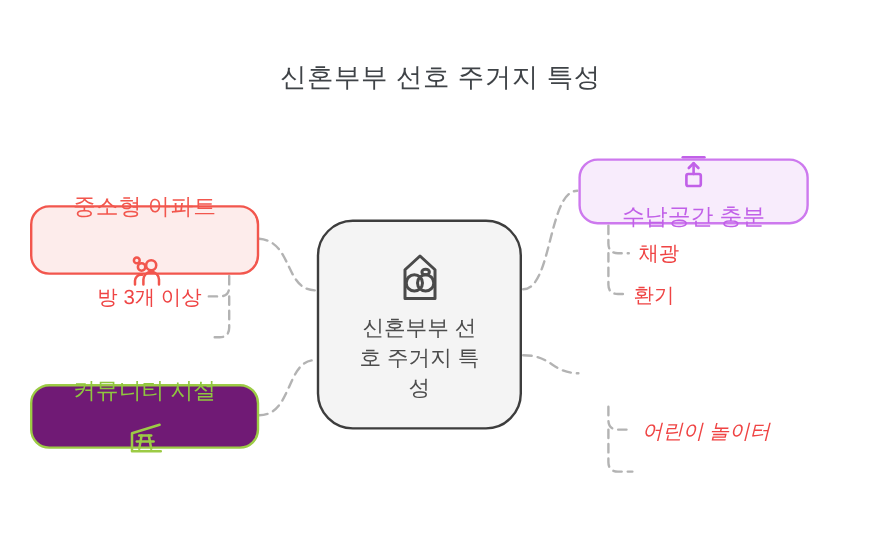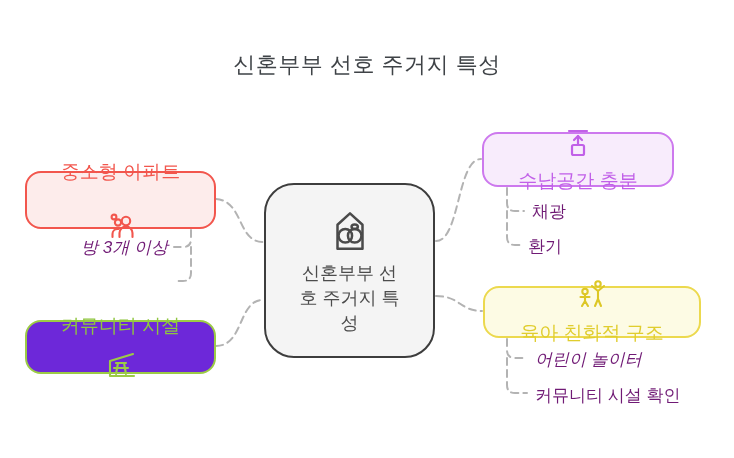--- a/index.html
+++ b/index.html
@@ -36,35 +36,35 @@
     padding: 0 10px;
   }
   .branch .label { white-space: nowrap; }
 
   .branch-apartment {
     left: 25px; top: 171px; width: 191px; height: 58px;
     background: #fdeceb; border: 2px solid #f2564d; color: #f2564d; gap: 25px;
   }
   .branch-community {
     left: 25px; top: 320px; width: 191px; height: 54px;
-    background: #6d28d9; border: 2px solid #9ccb45; color: #8fc63f;
+    background: #701a75; border: 2px solid #9ccb45; color: #8fc63f;
   }
   .branch-storage {
     left: 482px; top: 132px; width: 192px; height: 55px;
     background: #f8ecfc; border: 2px solid #cd79ee; color: #c160e8;
   }
   .branch-childcare {
     left: 483px; top: 286px; width: 218px; height: 52px;
     background: #fdfbe4; border: 2px solid #ecd94e; color: #e0cd2e;
   }
 
   .leaf {
-    position: absolute; font-size: 17px; color: #701a75; white-space: nowrap;
+    position: absolute; font-size: 17px; color: #ef4444; white-space: nowrap;
   }
-  .leaf.right-align { width: 128px; text-align: right; font-style: italic; }
+  .leaf.right-align { width: 128px; text-align: right; }
 
   .leaf-rooms      { left: 40px;  top: 236px; }
   .leaf-pantry     { left: 40px;  top: 271px; }
   .leaf-light      { left: 532px; top: 200px; }
   .leaf-vent       { left: 528px; top: 235px; }
   .leaf-playground { left: 535px; top: 348px; font-style: italic; }
   .leaf-comm-check { left: 535px; top: 384px; }
 
   .icon svg { display: block; }
 </style>
@@ -135,35 +135,19 @@
       <svg width="32" height="32" viewBox="0 0 32 32" fill="none" stroke="#c160e8" stroke-width="2.2" stroke-linecap="round" stroke-linejoin="round">
         <path d="M 7 5 H 25"></path>
         <path d="M 16 19 V 10"></path>
         <path d="M 12 14 L 16 10 L 20 14"></path>
         <rect x="10" y="19" width="12" height="10" rx="1.5"></rect>
       </svg>
     </span>
     <span class="label">수납공간 충분</span>
   </div>
 
-  <div class="node branch branch-childcare">
-    <span class="icon">
-      <svg width="32" height="32" viewBox="0 0 32 32" fill="none" stroke="#ddc726" stroke-width="2.1" stroke-linecap="round" stroke-linejoin="round">
-        <circle cx="22" cy="6" r="2.7"></circle>
-        <path d="M 16 8 L 22 13 L 28 8"></path>
-        <path d="M 22 13 V 21"></path>
-        <path d="M 22 21 L 19 28 M 22 21 L 25 28"></path>
-        <circle cx="9" cy="13.5" r="2.7"></circle>
-        <path d="M 4.5 19 H 13.5"></path>
-        <path d="M 9 16.5 V 23"></path>
-        <path d="M 9 23 L 6 28 M 9 23 L 12 28"></path>
-      </svg>
-    </span>
-    <span class="label">육아 친화적 구조</span>
-  </div>
 
   <div class="leaf right-align leaf-rooms">방 3개 이상</div>
   <div class="leaf leaf-light">채광</div>
   <div class="leaf leaf-vent">환기</div>
   <div class="leaf leaf-playground">어린이 놀이터</div>
-  <div class="leaf leaf-comm-check">커뮤니티 시설 확인</div>
 
 </div>
 
 </body></html>

